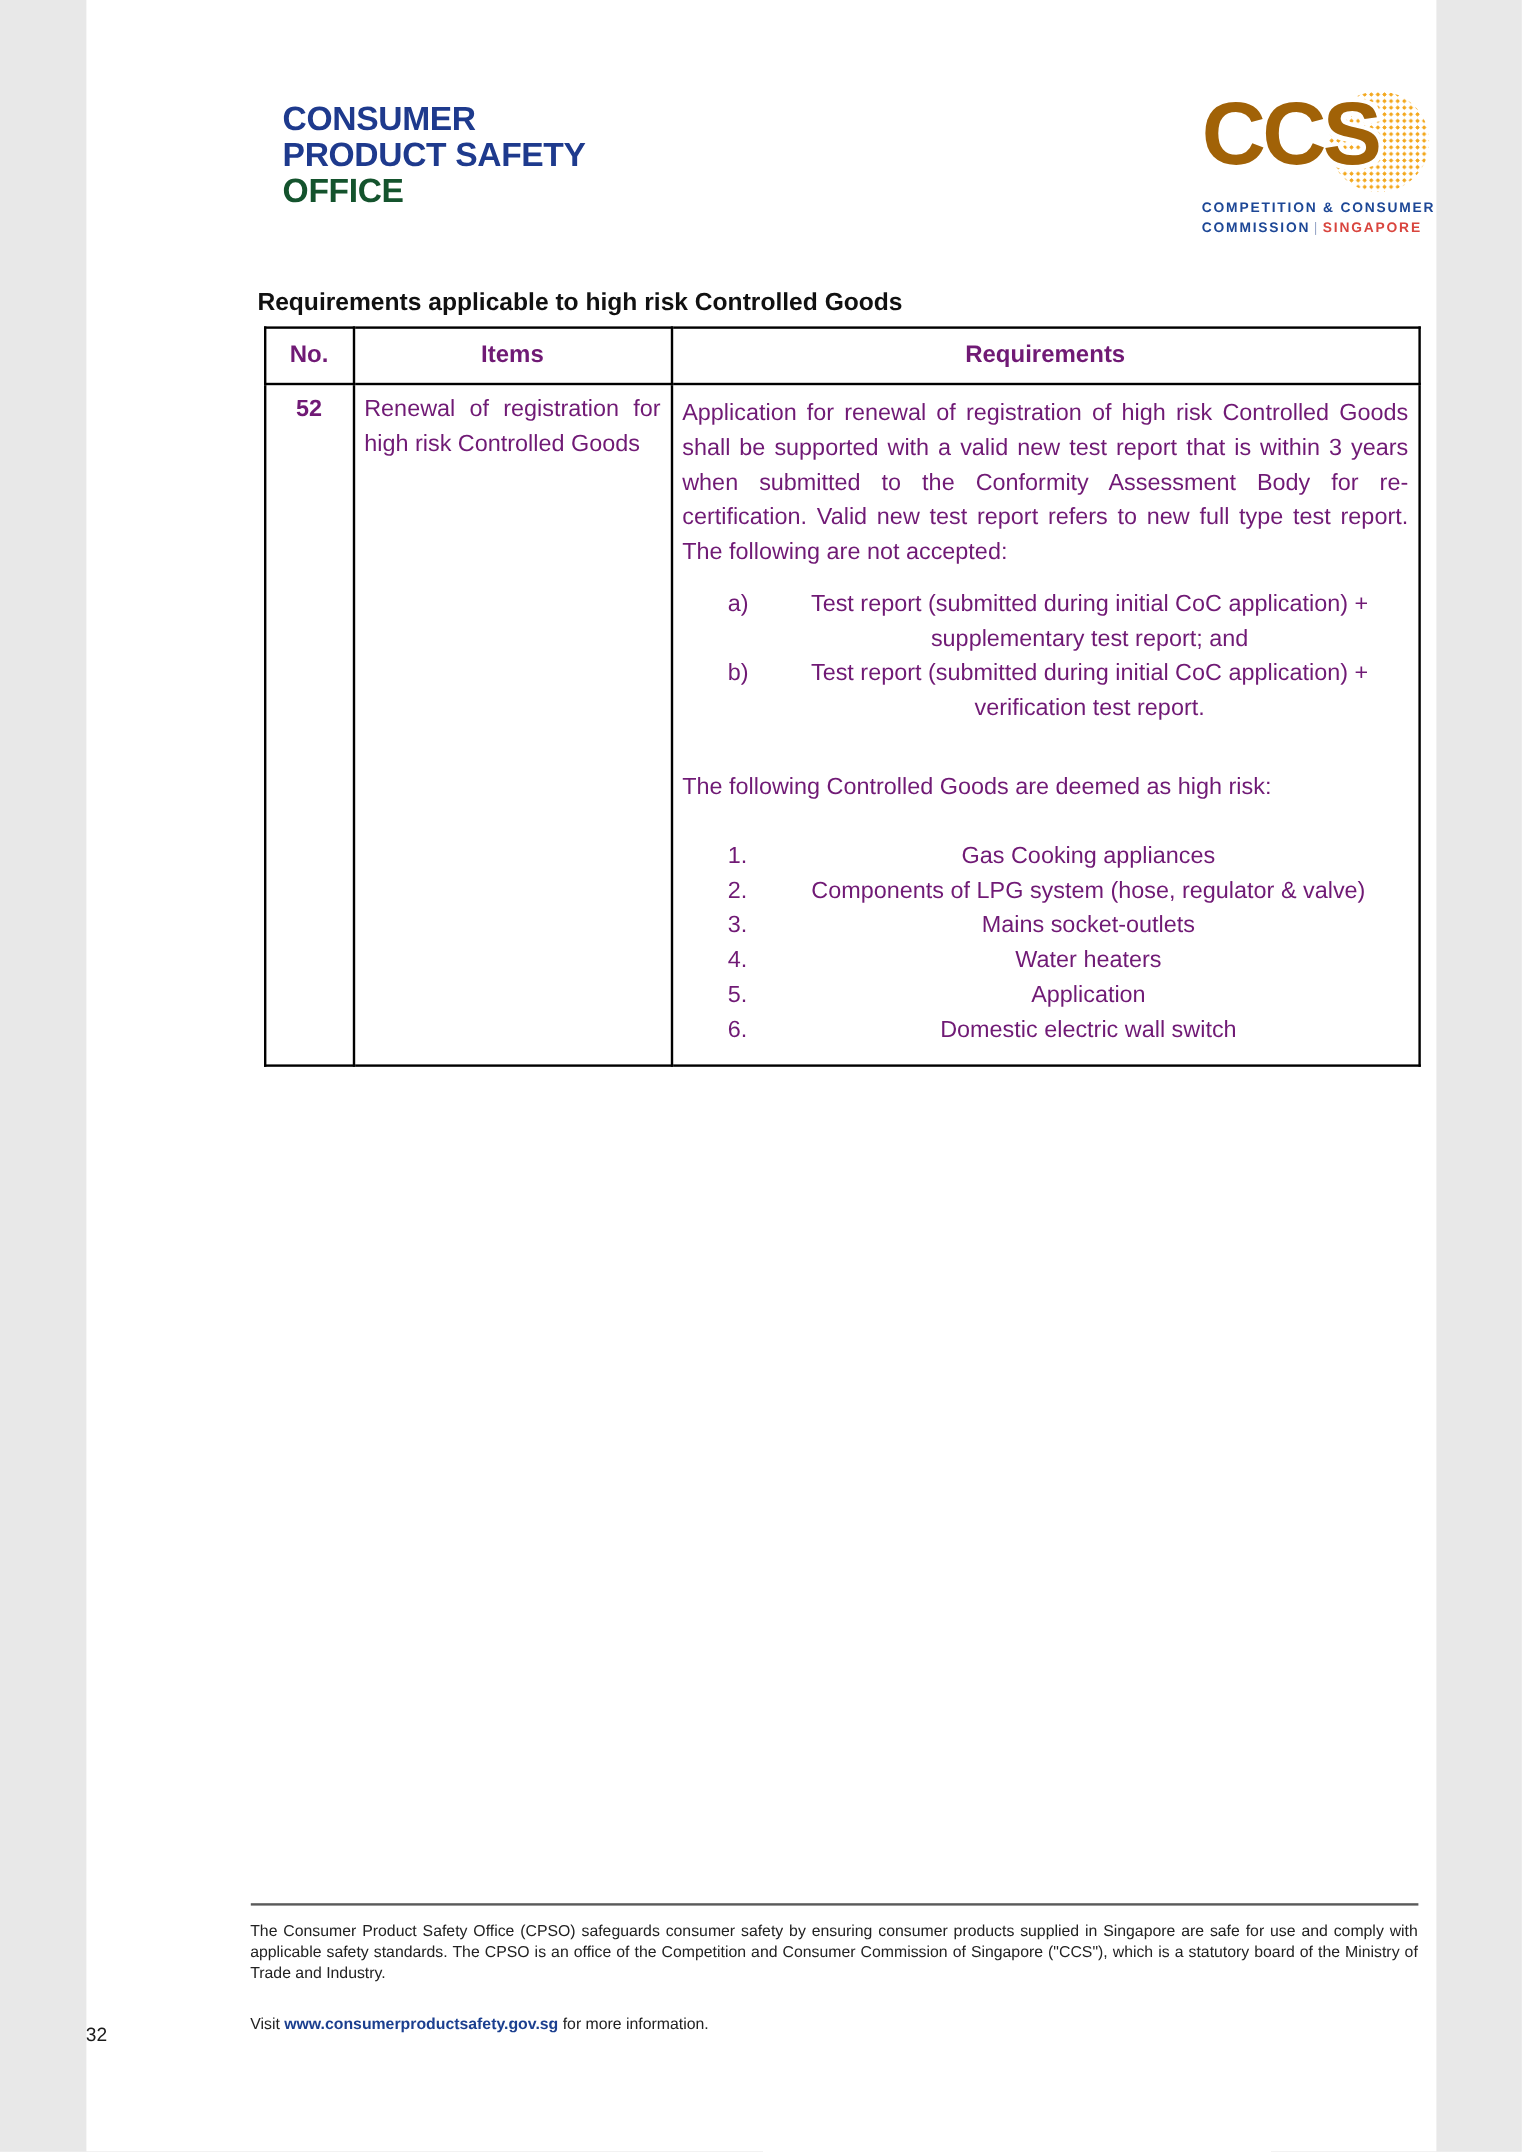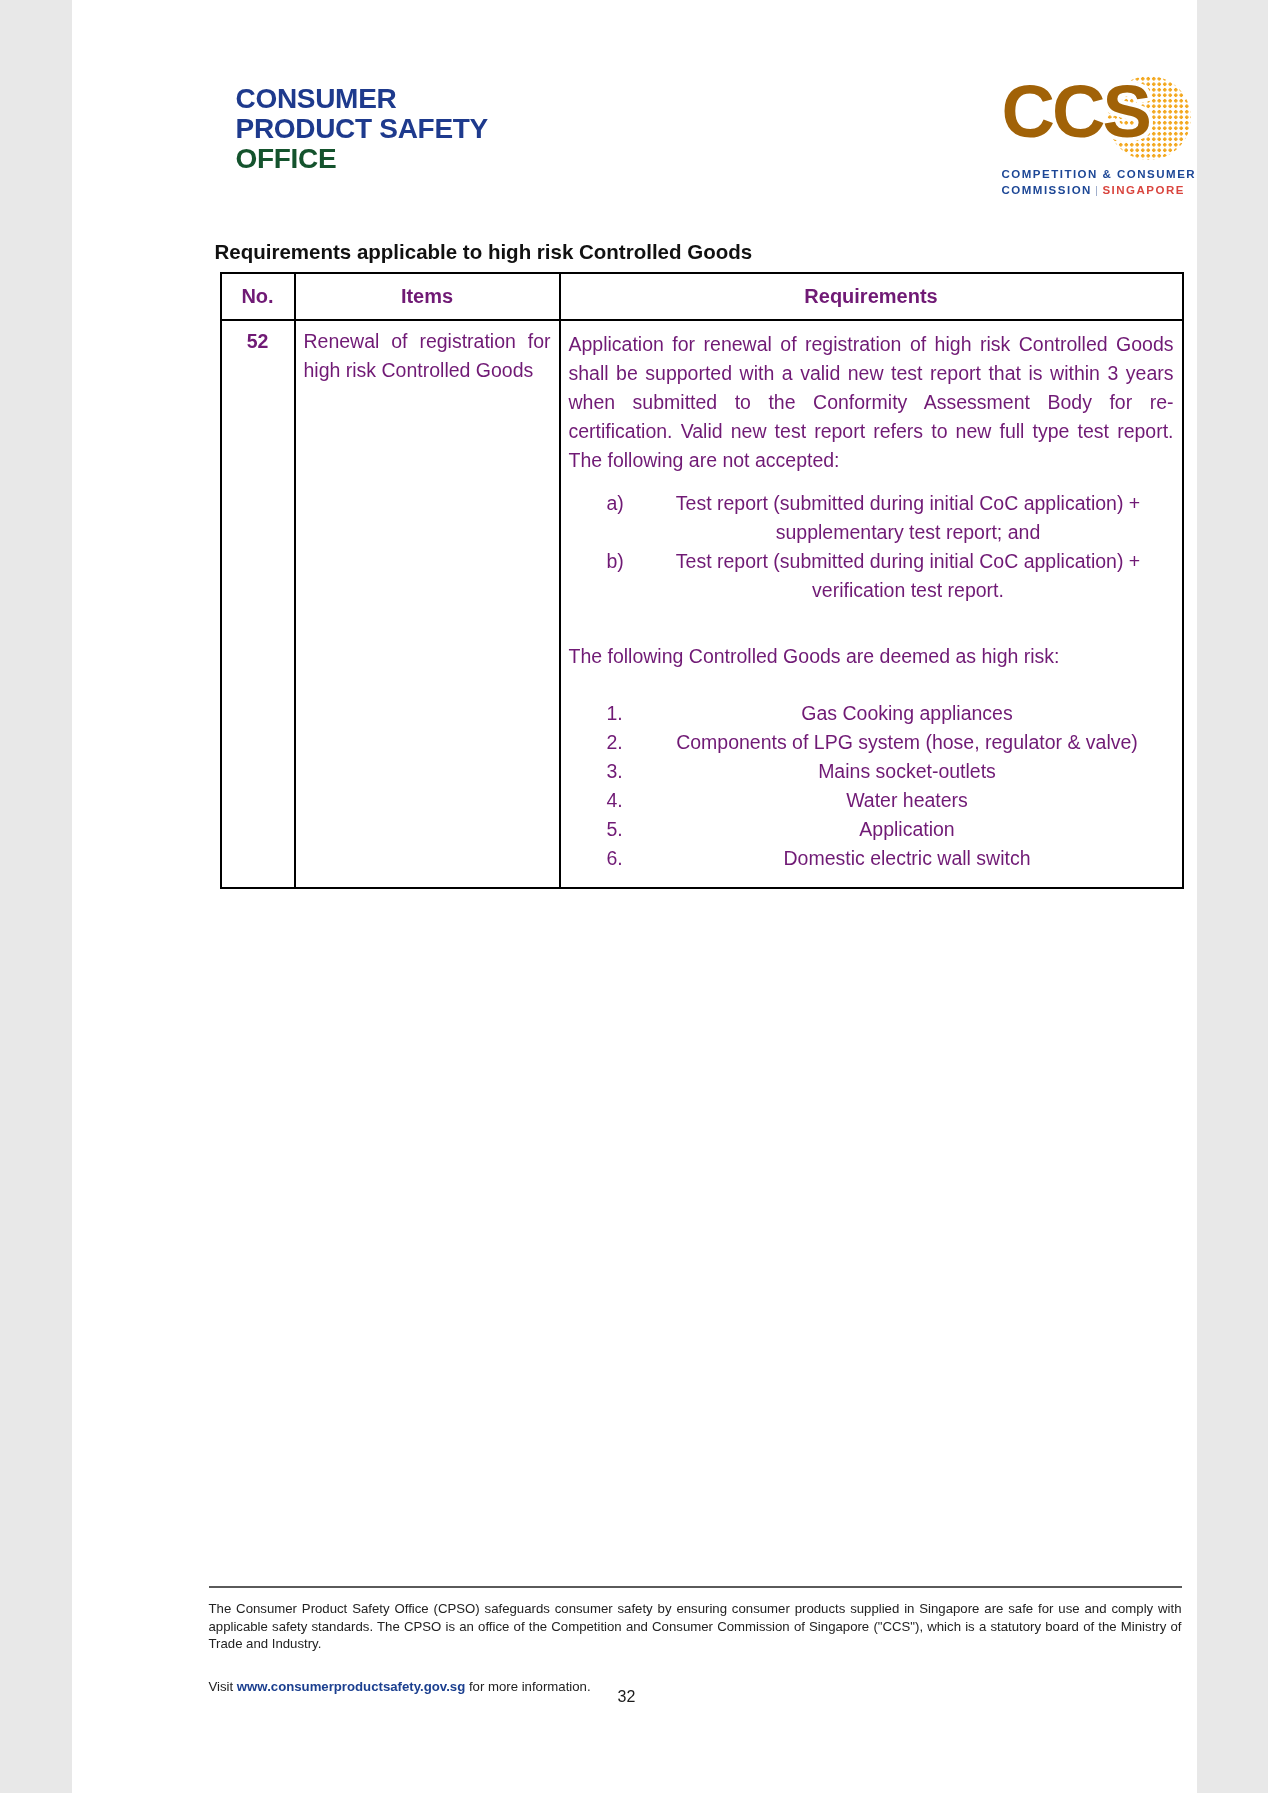--- a/index.html
+++ b/index.html
@@ -61,21 +61,21 @@
   .num-block{margin:0 0 8px 38px;}
   .num-block .marker{flex:0 0 34px;}
   .spacer-par{height:14px;}
 
   
   .footer{position:absolute;left:137px;top:1586px;width:973px;}
   .footer-rule{height:2px;background:#5a5a5a;margin-bottom:12px;}
   .footer-text{font-size:13.2px;line-height:17.5px;text-align:justify;color:#222;margin:0 0 26px 0;}
   .visit-line{font-size:13.2px;color:#222;}
   .visit-link{color:#1b3f8f;font-weight:bold;text-decoration:none;}
-  .page-number{position:absolute;left:0;top:1688px;width:1110px;text-align:center;font-size:16px;color:#1b1b1b;}
+  .page-number{position:absolute;left:0;top:1688px;width:1110px;text-align:left;font-size:16px;color:#1b1b1b;}
 </style>
 </head>
 <body>
 
 <div class="page">
 
   <div class="cpso-logo">
     <div class="cpso-blue">CONSUMER</div>
     <div class="cpso-blue">PRODUCT SAFETY</div>
     <div class="cpso-yellow">OFFICE</div>

